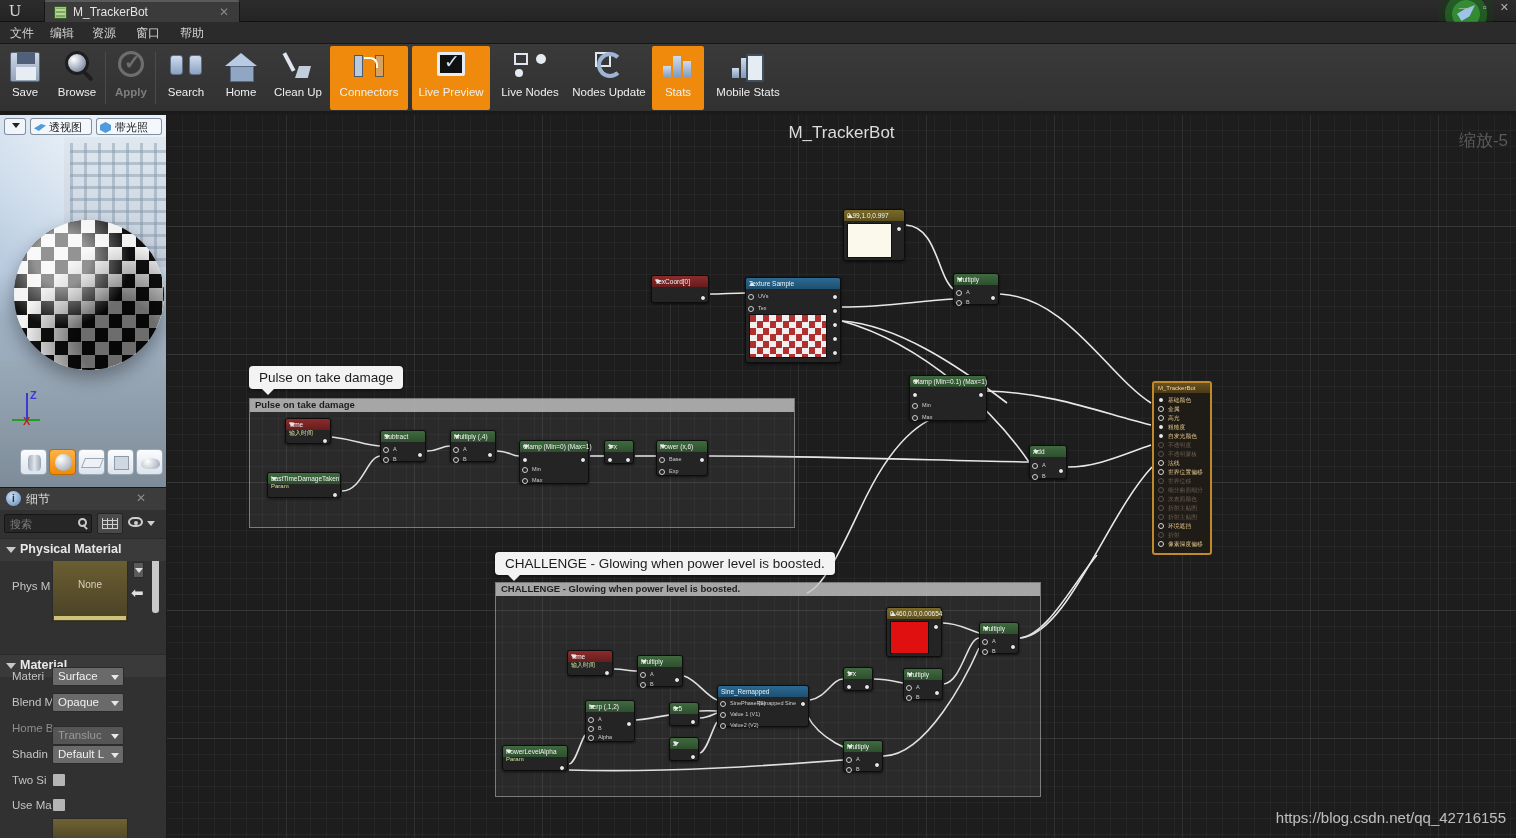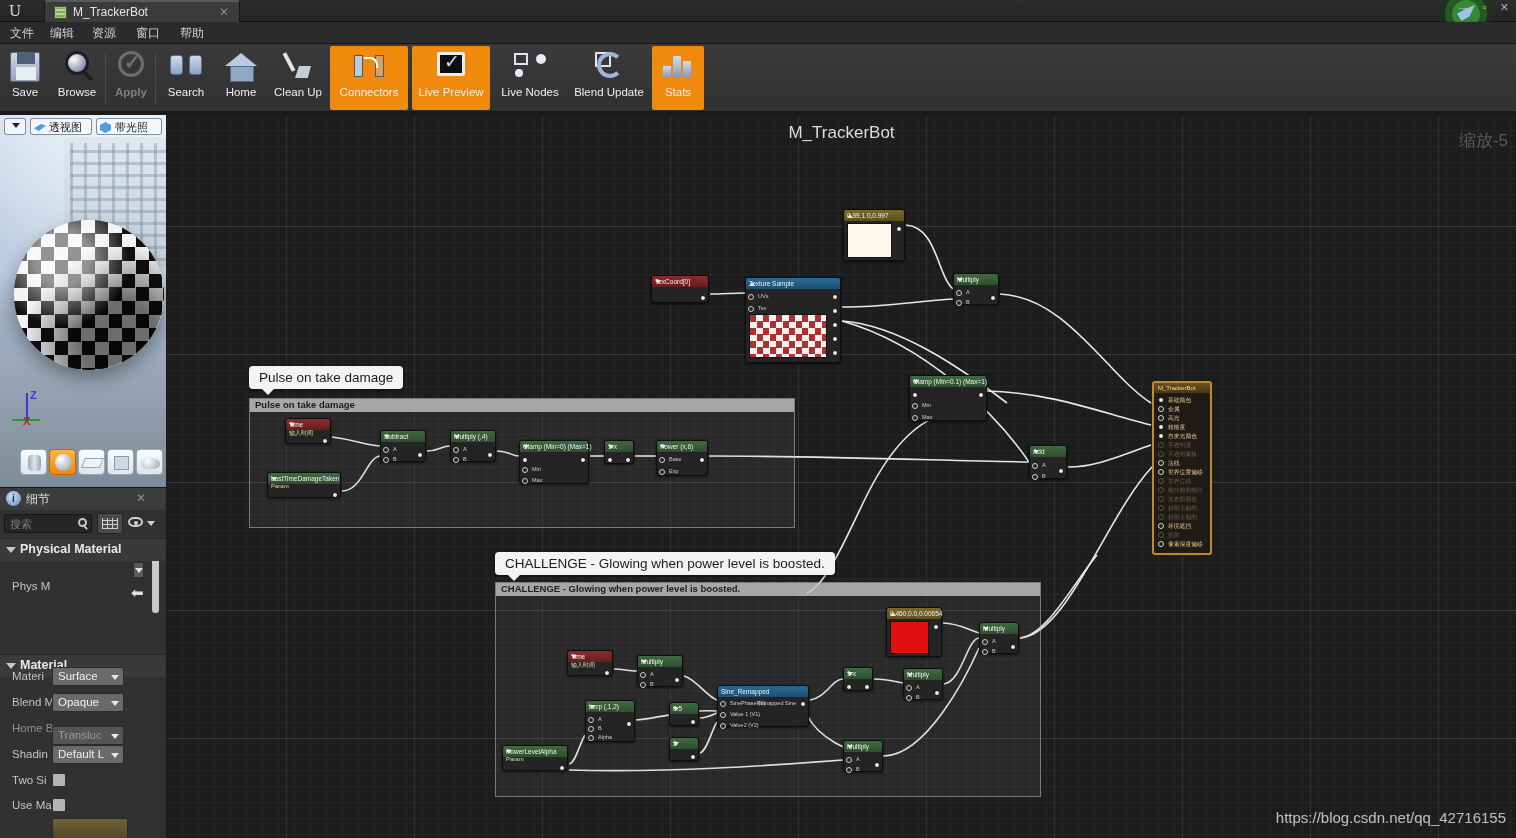--- a/index.html
+++ b/index.html
@@ -337,31 +337,40 @@
           <b></b>
           <s></s>
         </div>
       </div>
       <span class="lbl">Live Nodes</span>
     </div>
     <div class="tb" style="left: 570px; width: 78px;">
       <div class="ico">
         <div class="ic-upd"></div>
       </div>
-      <span class="lbl">Blend Update</span>
+      <span class="lbl">Nodes Update</span>
     </div>
     <div class="tb active" style="left: 652px; width: 52px;">
       <div class="ico">
         <div class="ic-bars">
           <i></i>
           <i></i>
           <i></i>
         </div>
       </div>
       <span class="lbl">Stats</span>
+    </div>
+    <div class="tb" style="left: 706px; width: 84px;">
+      <div class="ico">
+        <div class="ic-mob">
+          <i></i>
+          <i></i>
+        </div>
+      </div>
+      <span class="lbl">Mobile Stats</span>
     </div>
   </div>
 
 <div id="viewport">
   <div id="vp-sky"></div>
   <div id="vp-bldg"></div>
   <div id="vp-ground"></div>
   <div id="sphere">
       <i></i>
       <u></u>
@@ -411,20 +420,24 @@
     <div class="tx">✕</div>
   </div>
   <div id="det-search">
     <span>搜索</span>
     <div class="mg"></div>
   </div>
   <div id="det-grid"></div>
   <div id="det-eye"></div>
   <div id="det-eye-ar"></div>
   <div id="det-scroll"></div>
+  <div id="phys-thumb">
+    <div class="nn">None</div>
+    <div class="bar"></div>
+  </div>
   <div id="phys-dd"></div>
   <div id="phys-back">⬅</div>
   <div id="det-bottom-thumb"></div>
 <div class="det-cat" style="top: 50px;">
       <span class="ar"></span>
       <span class="tx">Physical Material</span>
     </div>
     <div class="det-cat" style="top: 166px;">
       <span class="ar"></span>
       <span class="tx">Material</span>

